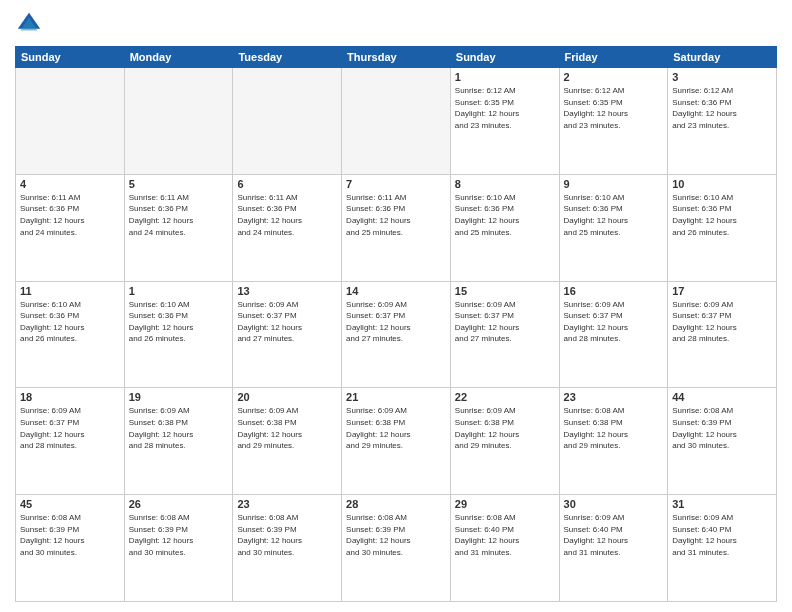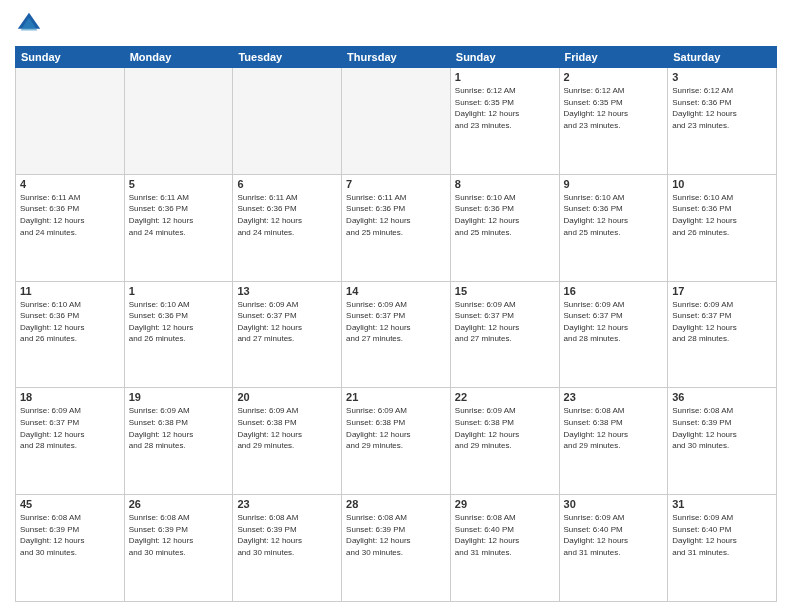--- a/index.html
+++ b/index.html
@@ -301,21 +301,21 @@
 and 29 minutes.</div>
           </td>
           <td>
             <span class="day-num">23</span>
             <div class="day-info" style="white-space: pre-line;">Sunrise: 6:08 AM
 Sunset: 6:38 PM
 Daylight: 12 hours
 and 29 minutes.</div>
           </td>
           <td>
-            <span class="day-num">36</span>
+            <span class="day-num">44</span>
             <div class="day-info" style="white-space: pre-line;">Sunrise: 6:08 AM
 Sunset: 6:39 PM
 Daylight: 12 hours
 and 30 minutes.</div>
           </td>
         </tr>
         <tr>
           <td>
             <span class="day-num">45</span>
             <div class="day-info" style="white-space: pre-line;">Sunrise: 6:08 AM

